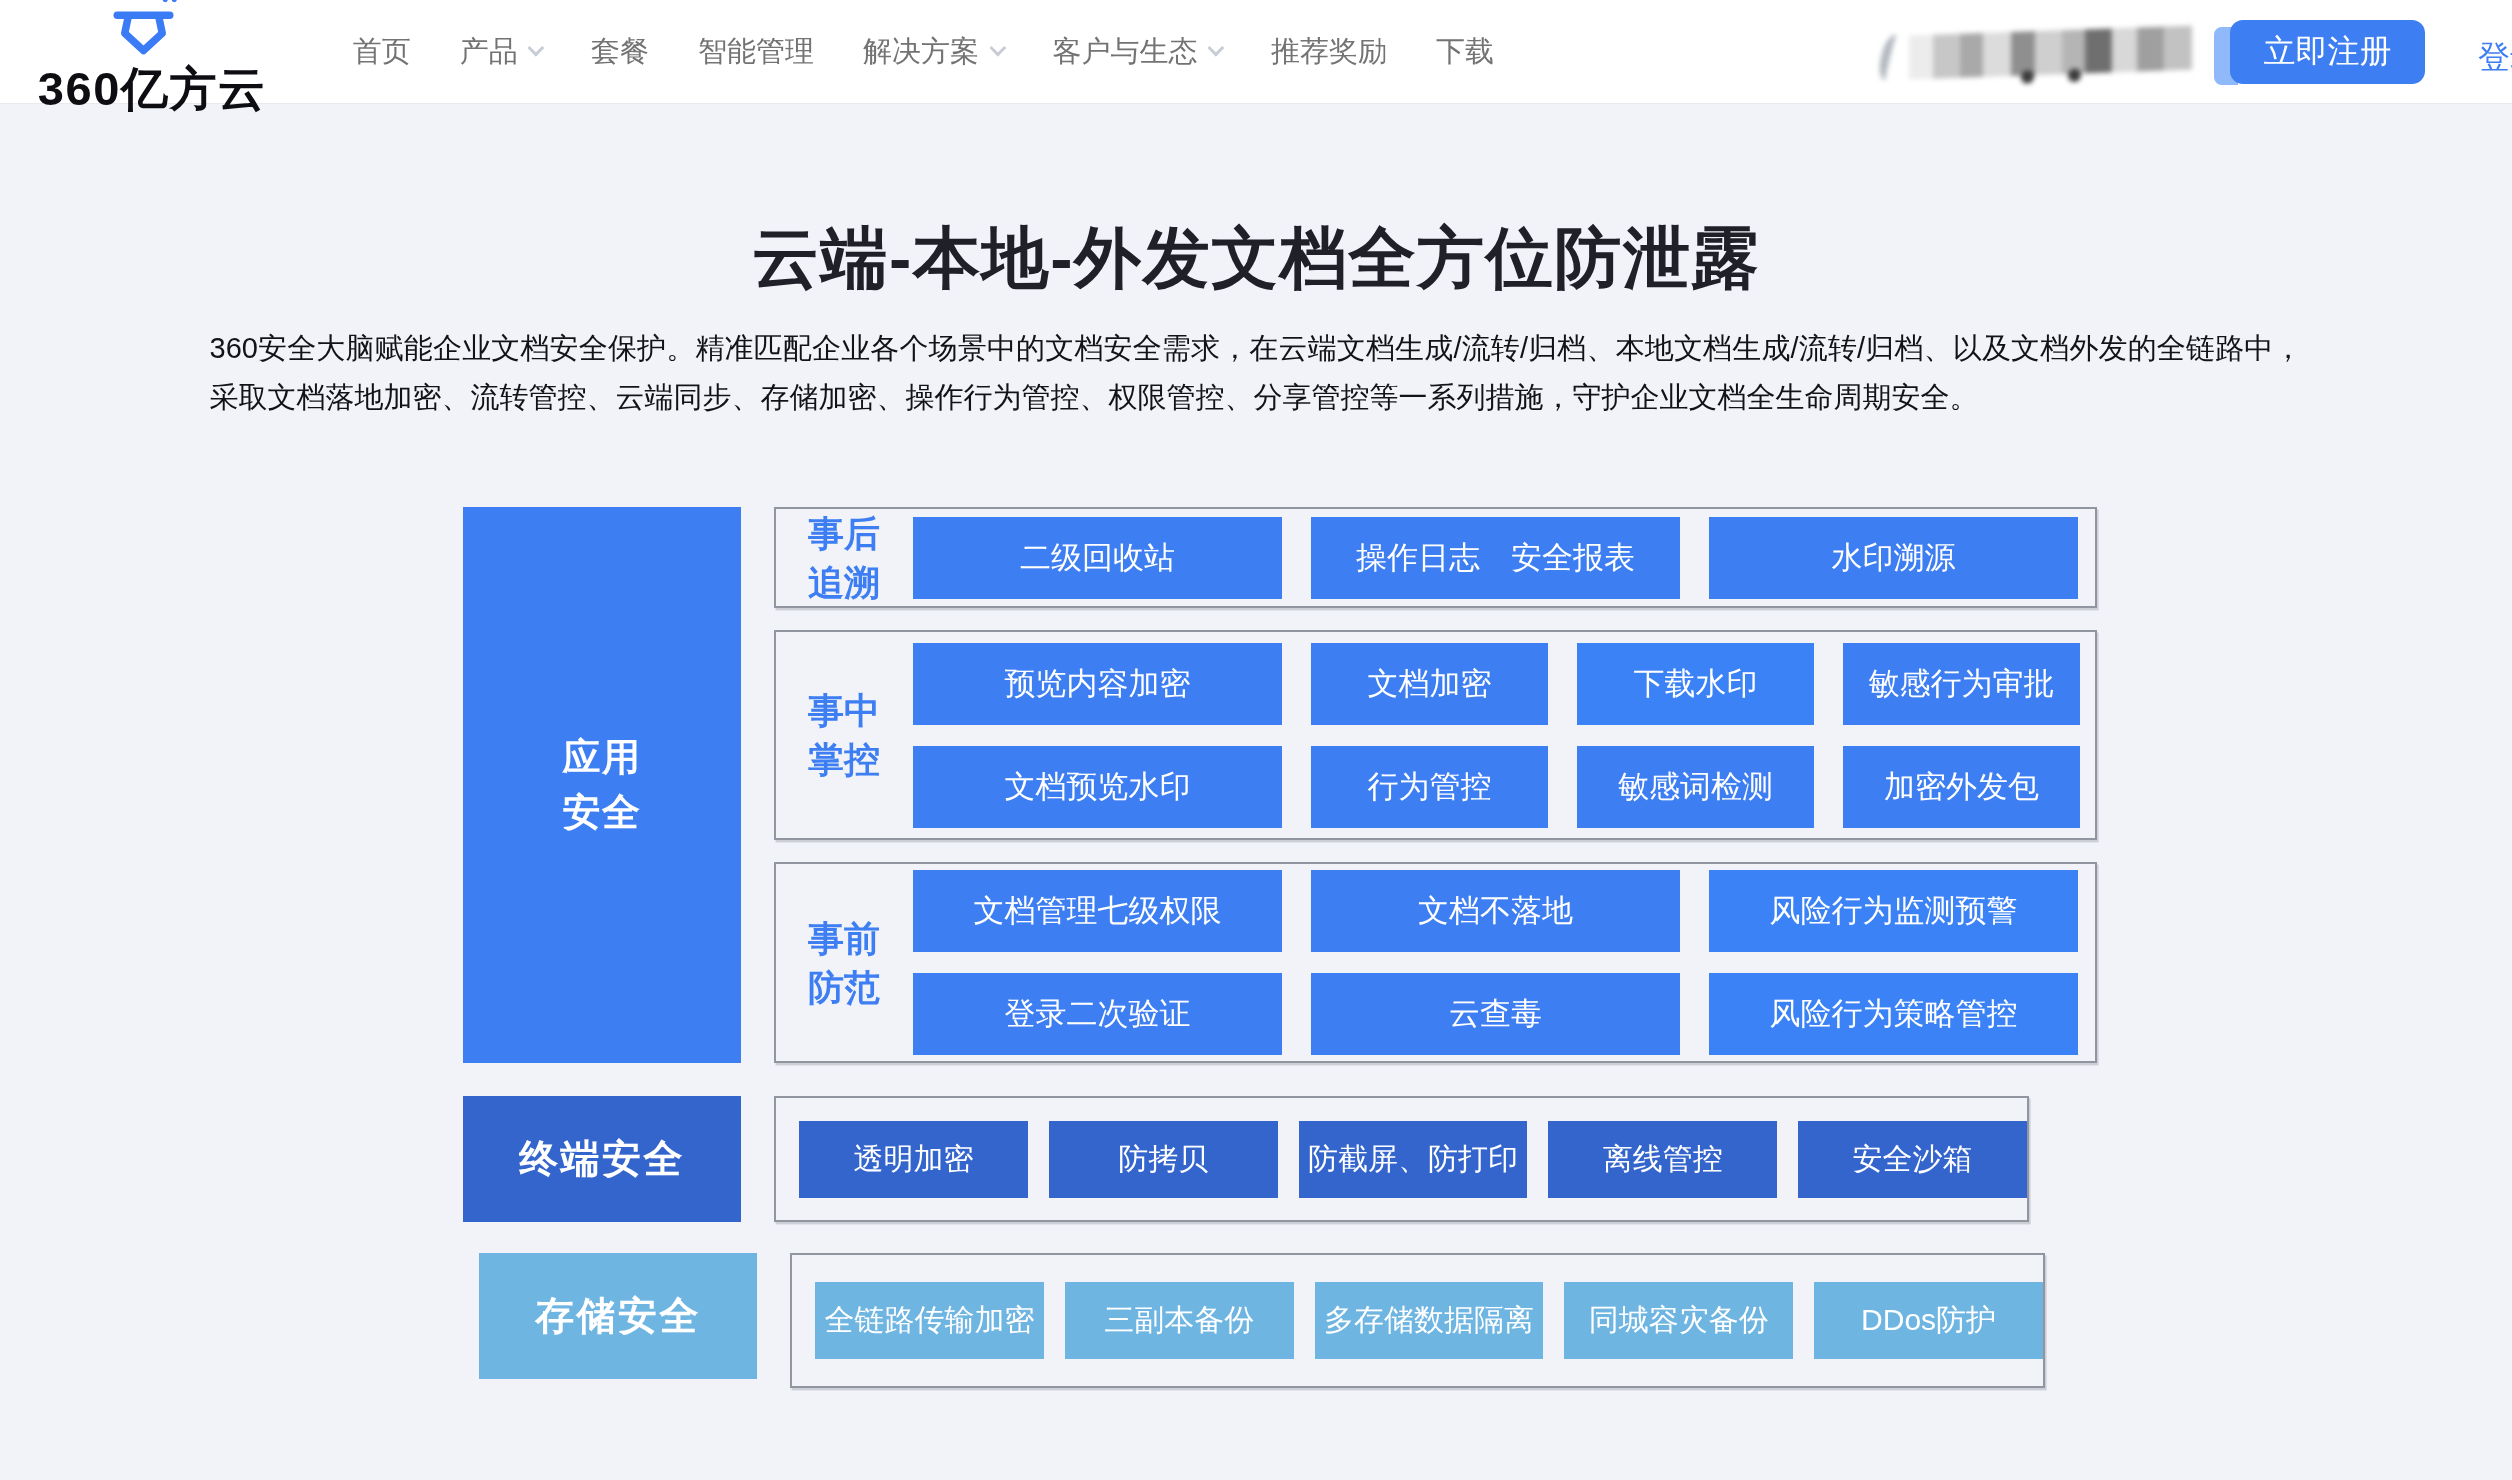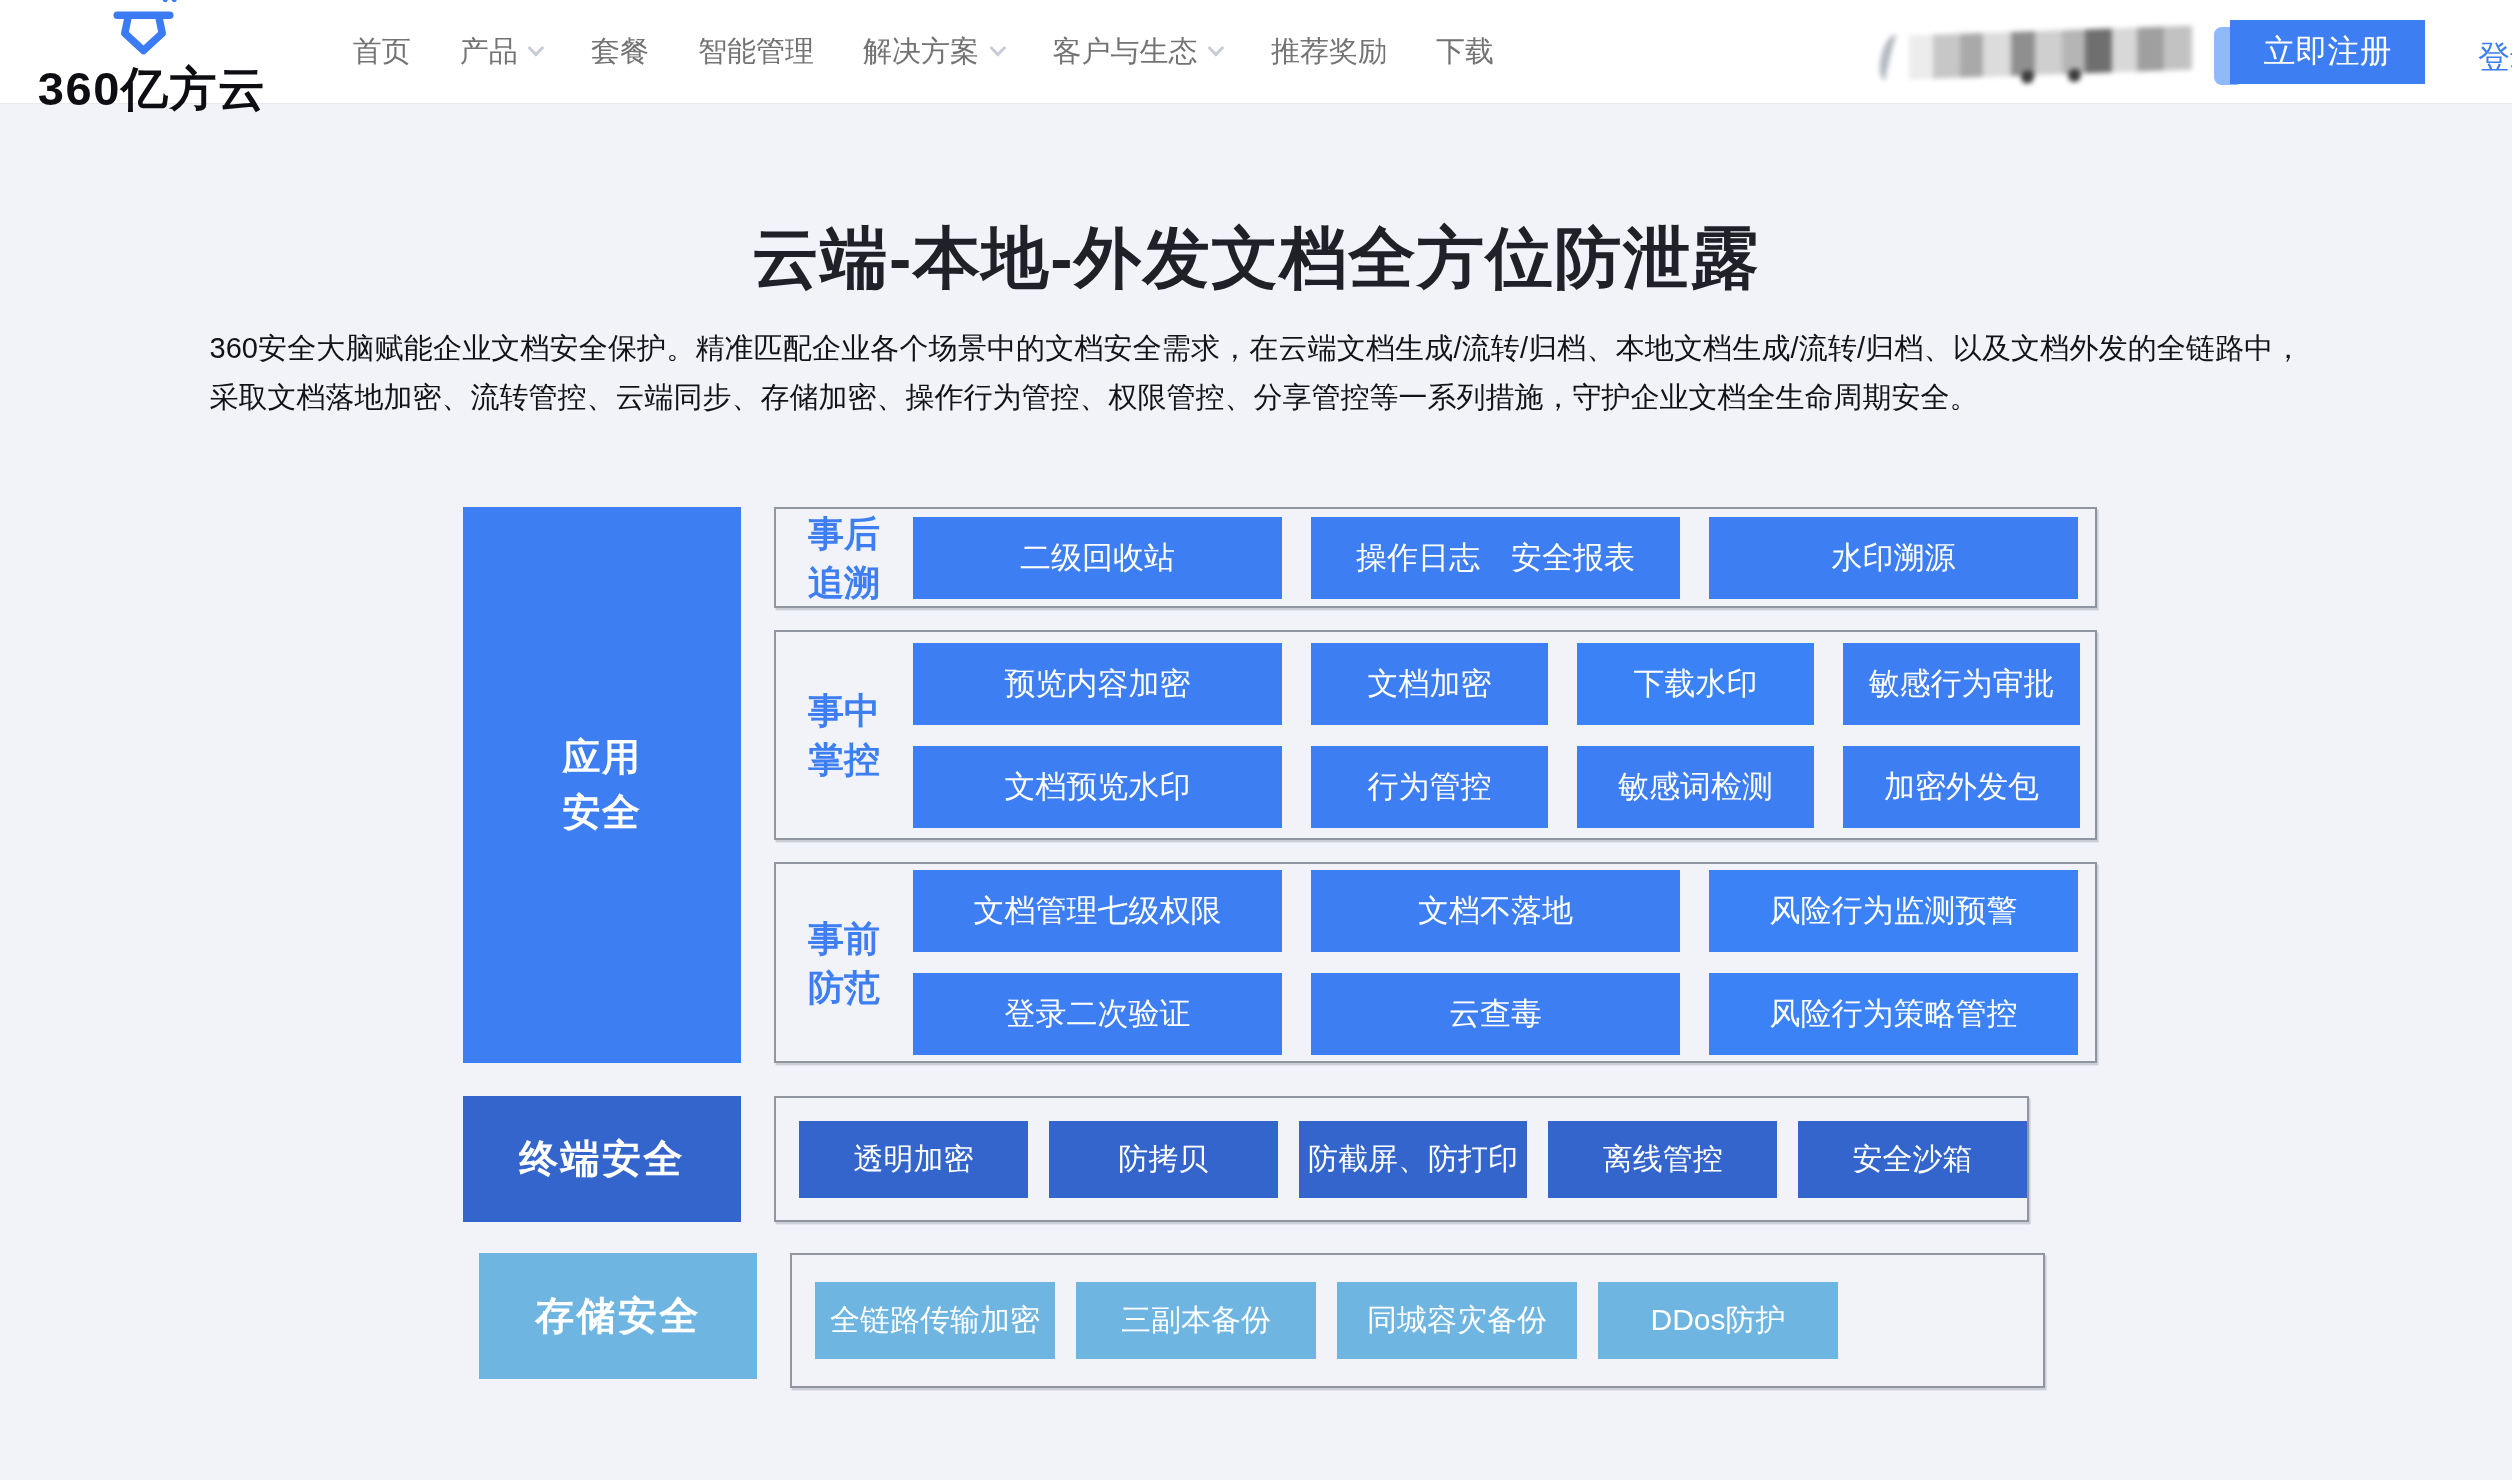--- a/index.html
+++ b/index.html
@@ -50,21 +50,21 @@
   .pb11{width:28px;background:#c2c2c2;height:41px;}
   .phone-dot{ position:absolute; bottom:0; width:12.6px; height:12.6px; border-radius:50%; background:#3a3a3a;}
   .pd1{left:140px;} .pd2{left:187px;}
 
   .mini-flag {
     position:absolute; left:2214px; top:27px; width:23.5px; height:58px;
     background:#8FB9F8; border-radius:7.8px 0 0 7.8px;
   }
   .register-btn {
     position:absolute; left:2230px; top:20.4px; width:195px; height:64px;
-    background:#3D7EF2; color:#fff; font-size:32px; border:none; border-radius:0;
+    background:#3D7EF2; color:#fff; font-size:32px; border:none; border-radius:13px;
     display:flex; align-items:center; justify-content:center; cursor:pointer;
     font-family:inherit;
   }
   .login-link {
     position:absolute; left:2478px; top:36px; font-size:32px; color:#3D7EF2;
     cursor:pointer; white-space:nowrap;
   }
 
   
   .hero-title {
@@ -272,19 +272,20 @@
       <div class="chip-b">离线管控</div>
       <div class="chip-b">安全沙箱</div>
     </div>
   </div>
 
   <div class="row-b storage">
     <div class="label-mid storage-label">存储安全</div>
     <div class="group-b storage-group">
       <div class="chip-b">全链路传输加密</div>
       <div class="chip-b">三副本备份</div>
+      <div class="chip-b">多存储数据隔离</div>
       <div class="chip-b">同城容灾备份</div>
       <div class="chip-b">DDos防护</div>
     </div>
   </div>
 
 </div>
 
 
 </body></html>

